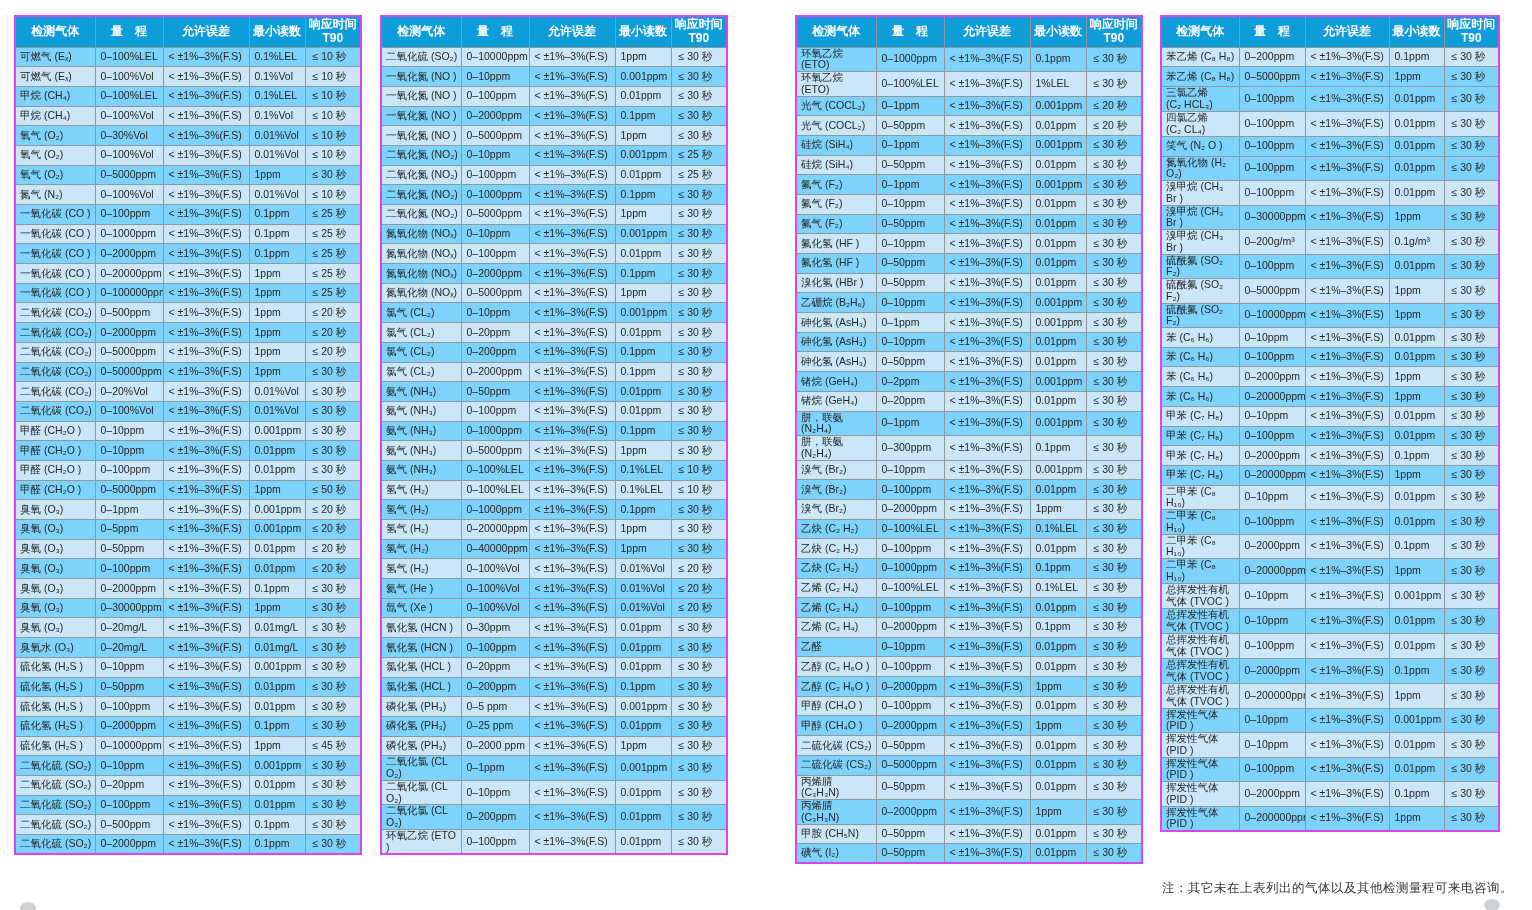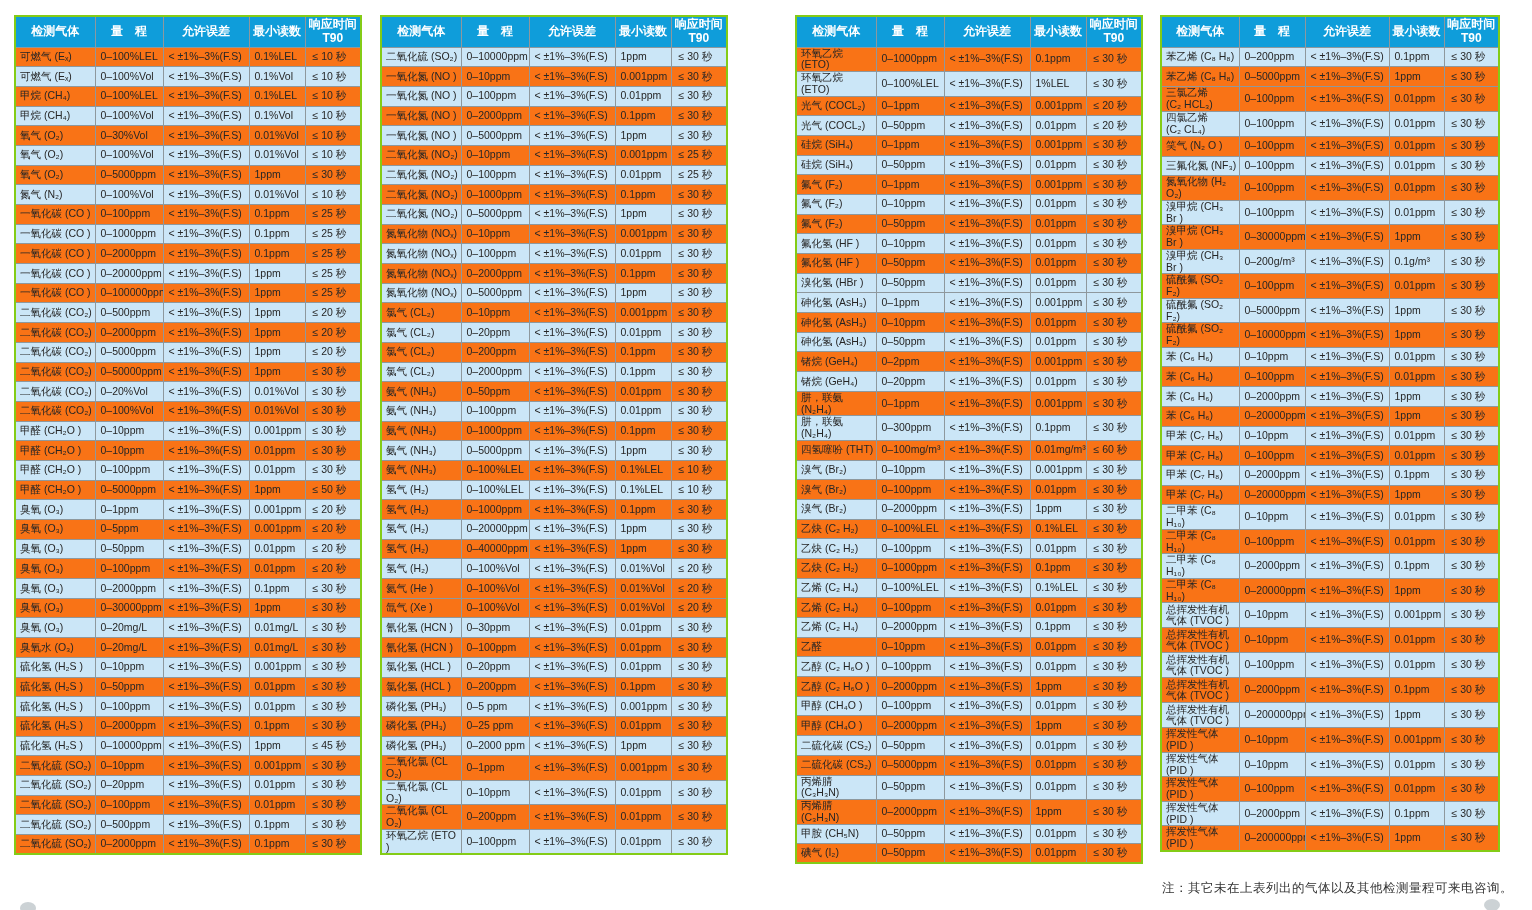--- a/index.html
+++ b/index.html
@@ -1,21 +1,21 @@
 <!DOCTYPE html>
 <html><head>
 <meta charset="utf-8">
 <style>
   * { margin:0; padding:0; box-sizing:border-box; }
   html,body { width:1532px; height:910px; background:#ffffff; overflow:hidden;
               font-family:"Liberation Sans","DejaVu Sans",sans-serif; }
   .canvas { position:relative; width:1532px; height:910px; background:#fff; }
 
   table.spec { position:absolute; top:15px; border-collapse:collapse; table-layout:fixed;
-               border:2px solid #84cc16; background:#f97316; }
+               border:2px solid #d946ef; background:#7dd3fc; }
   #t1 { left:14px;  width:348px; }
   #t2 { left:380px; width:348px; }
   #t3 { left:795px; width:348px; }
   #t4 { left:1160px; width:338px; }
 
   table.spec th {
     background:#0f9dda; color:#ffffff; font-size:12px; font-weight:bold;
     text-align:center; vertical-align:middle; height:31px;
     border:1px solid #8e989d; white-space:pre-line; line-height:1.15; padding:0 1px;
   }
@@ -747,20 +747,27 @@
           <td>0.01ppm</td>
           <td>≤ 30 秒</td>
         </tr>
         <tr class="stripe">
           <td>溴化氢 (HBr )</td>
           <td>0–50ppm</td>
           <td>&lt; ±1%–3%(F.S)</td>
           <td>0.01ppm</td>
           <td>≤ 30 秒</td>
         </tr>
+        <tr>
+          <td>乙硼烷 (B₂H₆)</td>
+          <td>0–10ppm</td>
+          <td>&lt; ±1%–3%(F.S)</td>
+          <td>0.001ppm</td>
+          <td>≤ 30 秒</td>
+        </tr>
         <tr class="stripe">
           <td>砷化氢 (AsH₃)</td>
           <td>0–1ppm</td>
           <td>&lt; ±1%–3%(F.S)</td>
           <td>0.001ppm</td>
           <td>≤ 30 秒</td>
         </tr>
         <tr>
           <td>砷化氢 (AsH₃)</td>
           <td>0–10ppm</td>
@@ -795,27 +802,20 @@
           <td>&lt; ±1%–3%(F.S)</td>
           <td>0.001ppm</td>
           <td>≤ 30 秒</td>
         </tr>
         <tr class="stripe">
           <td>肼，联氨 (N₂H₄)</td>
           <td>0–300ppm</td>
           <td>&lt; ±1%–3%(F.S)</td>
           <td>0.1ppm</td>
           <td>≤ 30 秒</td>
-        </tr>
-        <tr>
-          <td>四氢噻吩 (THT)</td>
-          <td>0–100mg/m³</td>
-          <td>&lt; ±1%–3%(F.S)</td>
-          <td>0.01mg/m³</td>
-          <td>≤ 60 秒</td>
         </tr>
         <tr class="stripe">
           <td>溴气 (Br₂)</td>
           <td>0–10ppm</td>
           <td>&lt; ±1%–3%(F.S)</td>
           <td>0.001ppm</td>
           <td>≤ 30 秒</td>
         </tr>
         <tr>
           <td>溴气 (Br₂)</td>
@@ -1002,27 +1002,20 @@
           <td>0.01ppm</td>
           <td>≤ 30 秒</td>
         </tr>
         <tr>
           <td>笑气 (N₂ O )</td>
           <td>0–100ppm</td>
           <td>&lt; ±1%–3%(F.S)</td>
           <td>0.01ppm</td>
           <td>≤ 30 秒</td>
         </tr>
-        <tr class="stripe">
-          <td>三氟化氮 (NF₃)</td>
-          <td>0–100ppm</td>
-          <td>&lt; ±1%–3%(F.S)</td>
-          <td>0.01ppm</td>
-          <td>≤ 30 秒</td>
-        </tr>
         <tr>
           <td>氮氧化物 (H₂ O₂)</td>
           <td>0–100ppm</td>
           <td>&lt; ±1%–3%(F.S)</td>
           <td>0.01ppm</td>
           <td>≤ 30 秒</td>
         </tr>
         <tr class="stripe">
           <td>溴甲烷 (CH₃ Br )</td>
           <td>0–100ppm</td>

